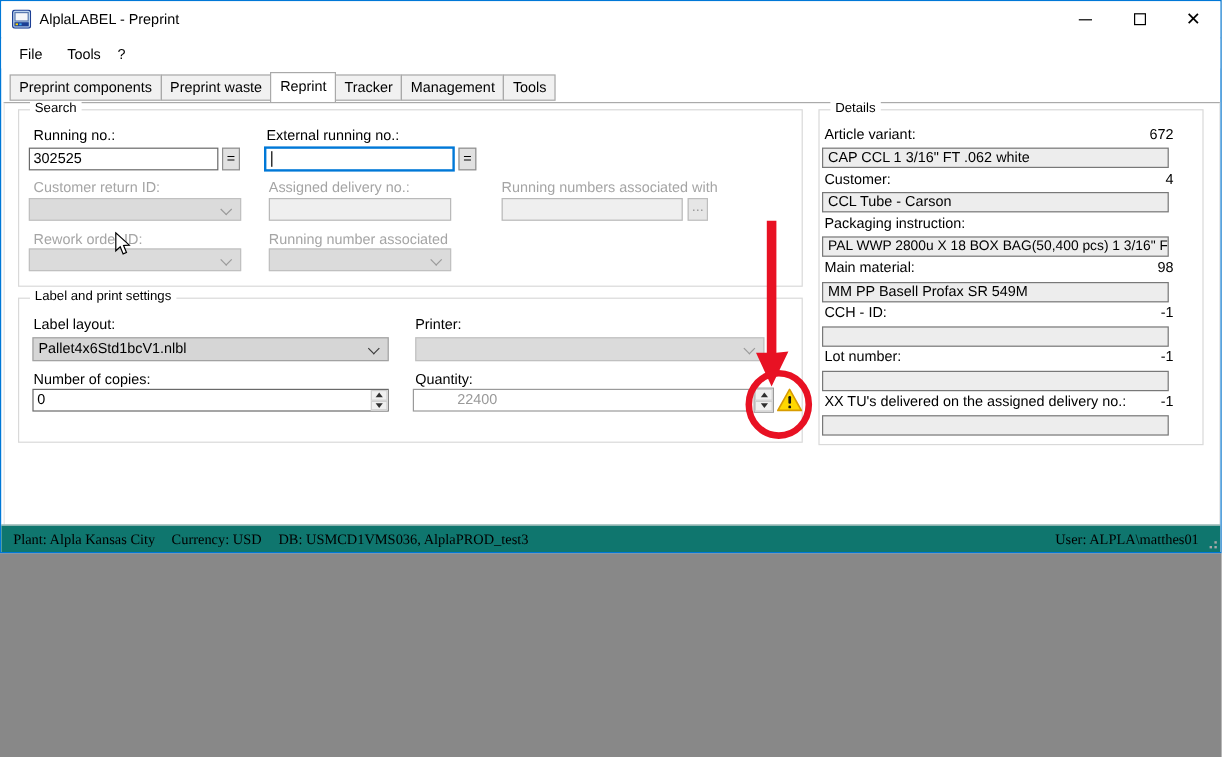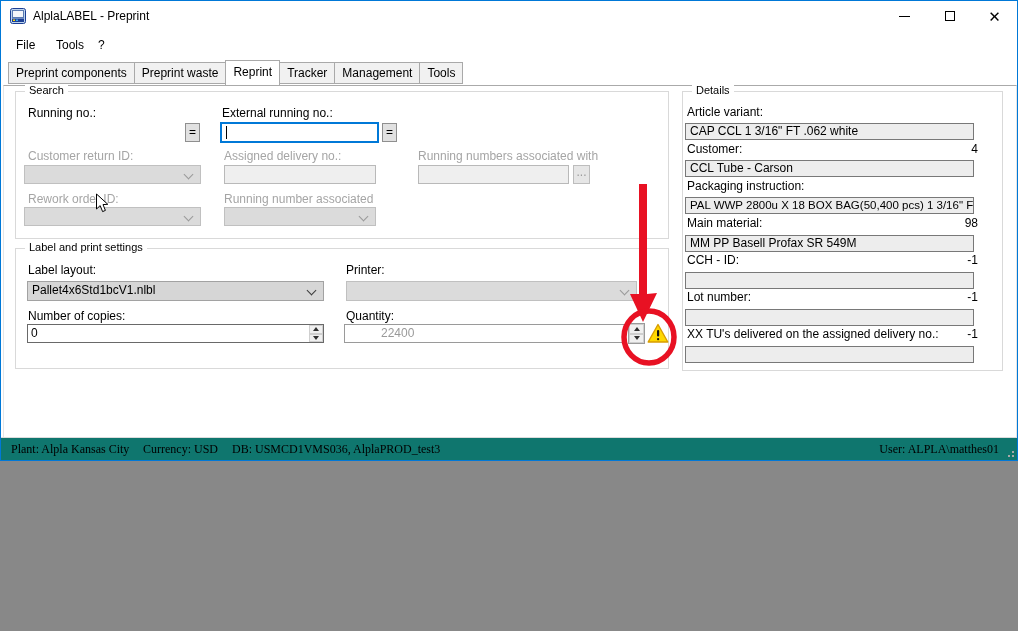--- a/index.html
+++ b/index.html
@@ -96,20 +96,21 @@
     <div class="tab">Tracker</div>
     <div class="tab">Management</div>
     <div class="tab">Tools</div>
   </div>
   <div class="pageborder"></div>
 
   <div class="group" style="left:14px; top:90px; width:654px; height:148px;">
     <span class="legend">Search</span>
   </div>
   <span class="lbl" style="left:27px; top:105px;">Running no.:</span>
+  <div class="textbox" style="left:23px; top:122px; width:158px; height:19px;">302525</div>
   <div class="btn" style="left:184px; top:122px; width:15px; height:19px; line-height:17px;">=</div>
 
   <span class="lbl" style="left:221px; top:105px;">External running no.:</span>
   <div class="textbox focus" style="left:219px; top:121px; width:159px; height:21px;">
     <span></span>
     <span class="caret"></span>
   </div>
   <div class="btn" style="left:381px; top:122px; width:15px; height:19px; line-height:17px;">=</div>
 
   <span class="lbl dis" style="left:27px; top:148px;">Customer return ID:</span>
@@ -176,20 +177,21 @@
     <path d="M11 1.5 L20.8 19 L1.2 19 Z" fill="#ffd800" stroke="#d89c00" stroke-width="1.4" stroke-linejoin="round"></path>
     <rect x="10" y="7" width="2.2" height="6.5" rx="1" fill="#111"></rect>
     <rect x="10" y="15" width="2.2" height="2.3" rx="1" fill="#111"></rect>
   </svg>
 
   <div class="group" style="left:681px; top:90px; width:321px; height:280px;">
     <span class="legend">Details</span>
   </div>
 
   <span class="lbl" style="left:686px; top:104px;">Article variant:</span>
+  <span class="dnum" style="top:104px;">672</span>
   <div class="dfield" style="top:122px;">CAP CCL 1 3/16" FT .062 white</div>
 
   <span class="lbl" style="left:686px; top:141px;">Customer:</span>
   <span class="dnum" style="top:141px;">4</span>
   <div class="dfield" style="top:159px;">CCL Tube - Carson</div>
 
   <span class="lbl" style="left:686px; top:178px;">Packaging instruction:</span>
   <div class="dfield" style="top:196px; font-size:11.5px;">PAL WWP 2800u X 18 BOX BAG(50,400 pcs) 1 3/16" FT</div>
 
   <span class="lbl" style="left:686px; top:215px;">Main material:</span>

